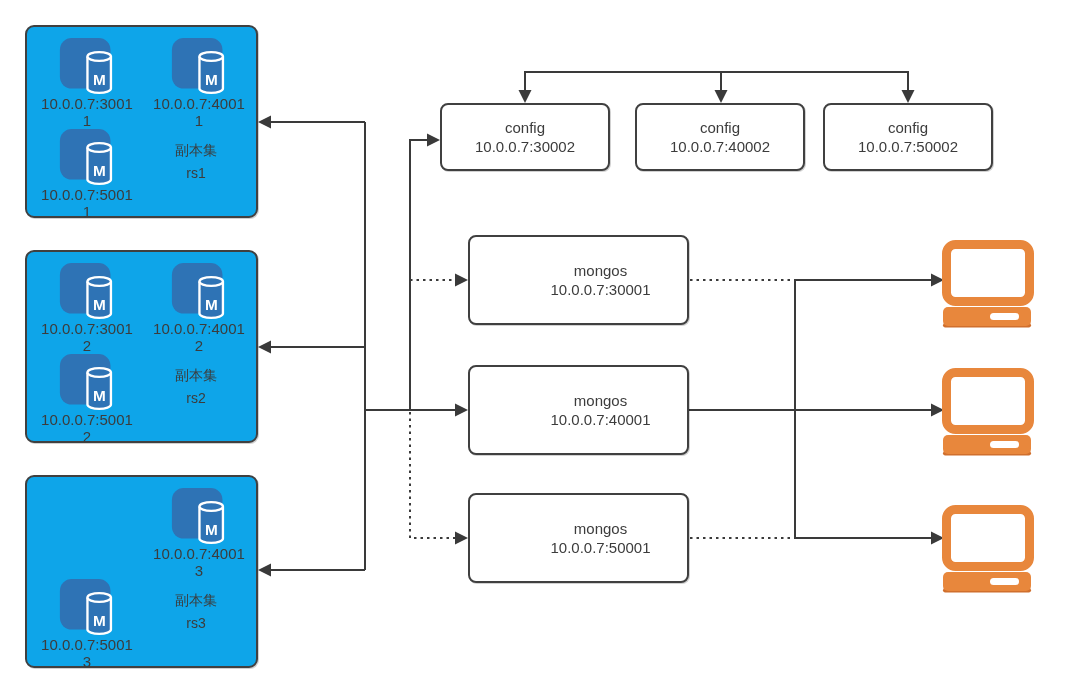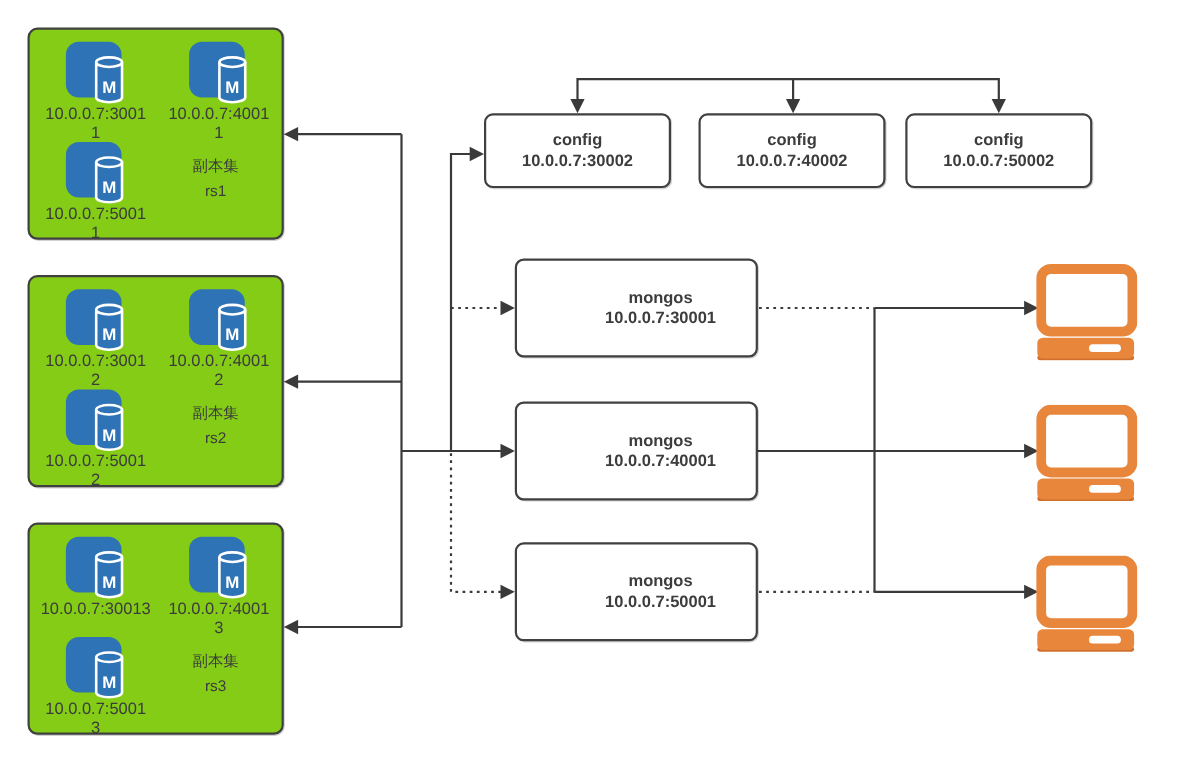--- a/index.html
+++ b/index.html
@@ -13,41 +13,40 @@
   }
   svg.defs{position:absolute;width:0;height:0;overflow:hidden;}
   svg.wires{position:absolute;left:0;top:0;width:1081px;height:694px;}
 
   
   .rsbox{
     position:absolute;
     width:229px;height:189px;
     border:2px solid #404040;
     border-radius:9px;
-    background:#84cc16;
+    background:#0ea5e9;
     box-shadow:1px 1px 0 rgba(0,0,0,0.18);
   }
   .rs-node{position:absolute;width:120px;text-align:center;}
   .rs-node svg{display:block;margin:0 auto;width:56px;height:58px;}
   .addr{font-size:15px;line-height:17px;color:#3c3c3c;white-space:nowrap;}
   .rstitle{
     position:absolute;left:110px;top:112px;width:118px;
     text-align:center;font-size:14px;line-height:23px;color:#3c3c3c;
   }
 
   
   .sbox{
     position:absolute;
     border:2px solid #404040;
     border-radius:8px;
     background:#ffffff;
     display:flex;flex-direction:column;align-items:center;justify-content:center;
     font-size:15px;line-height:19px;color:#3c3c3c;
     box-shadow:1px 1px 0 rgba(0,0,0,0.18);
-    font-weight:bold;
   }
   .config{width:166px;height:64px;}
   .mongos{width:173px;height:86px;padding-left:44px;}
 
   
   .client{position:absolute;width:92px;height:88px;}
   .client svg{display:block;width:92px;height:88px;}
 </style>
 </head>
 <body>
@@ -168,27 +167,20 @@
       <div class="addr">10.0.0.7:5001</div>
       <div class="addr">2</div>
     </div>
     <div class="rstitle">
       <div>副本集</div>
       <div>rs2</div>
     </div>
   </div>
 
   <div class="rsbox" style="left:25px;top:475px;">
-    <div class="rs-node" style="left:0px;top:10px;">
-      <svg viewBox="0 0 62 64">
-          <use href="#sym-mongod"></use>
-        </svg>
-      <div class="addr">10.0.0.7:30013</div>
-      <div class="addr"></div>
-    </div>
     <div class="rs-node" style="left:112px;top:10px;">
       <svg viewBox="0 0 62 64">
           <use href="#sym-mongod"></use>
         </svg>
       <div class="addr">10.0.0.7:4001</div>
       <div class="addr">3</div>
     </div>
     <div class="rs-node" style="left:0px;top:101px;">
       <svg viewBox="0 0 62 64">
           <use href="#sym-mongod"></use>

